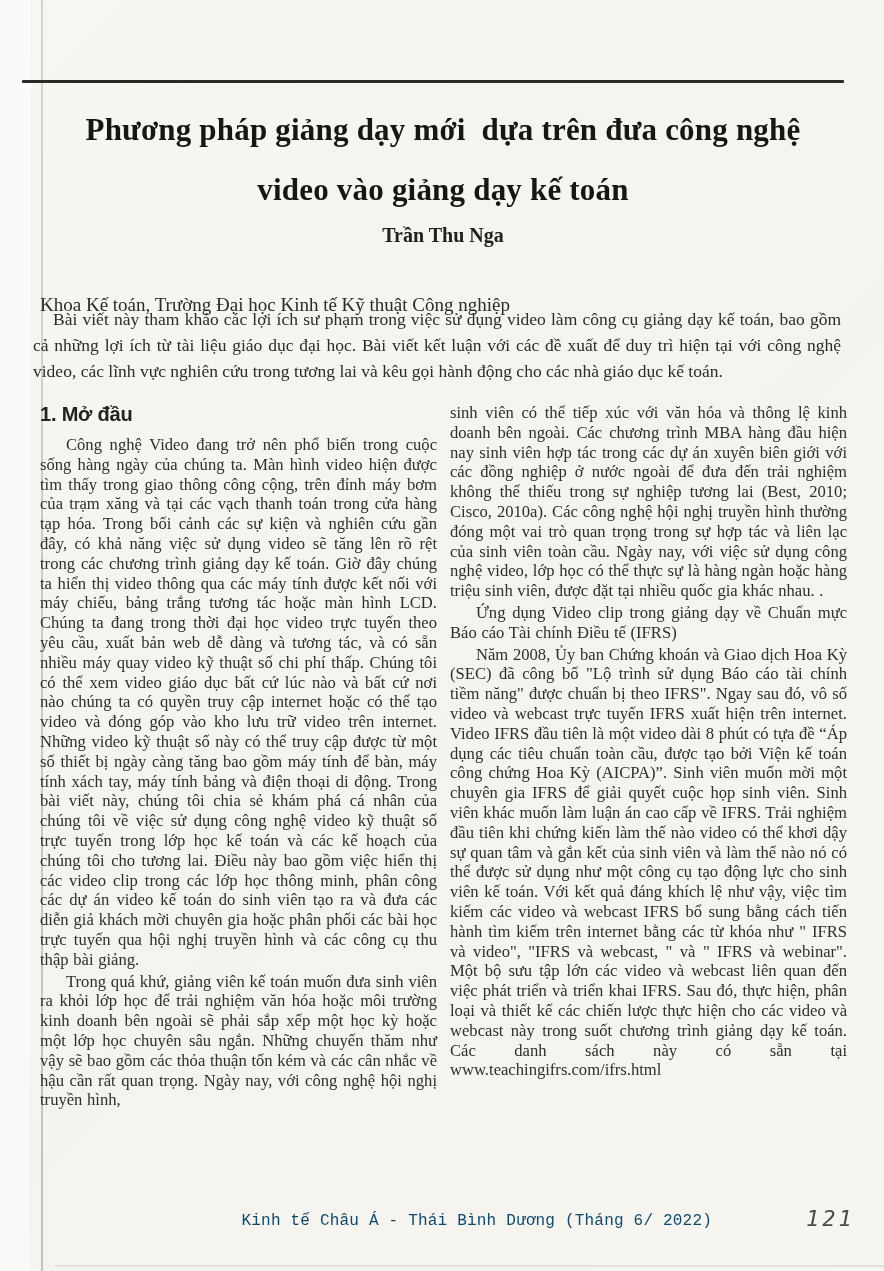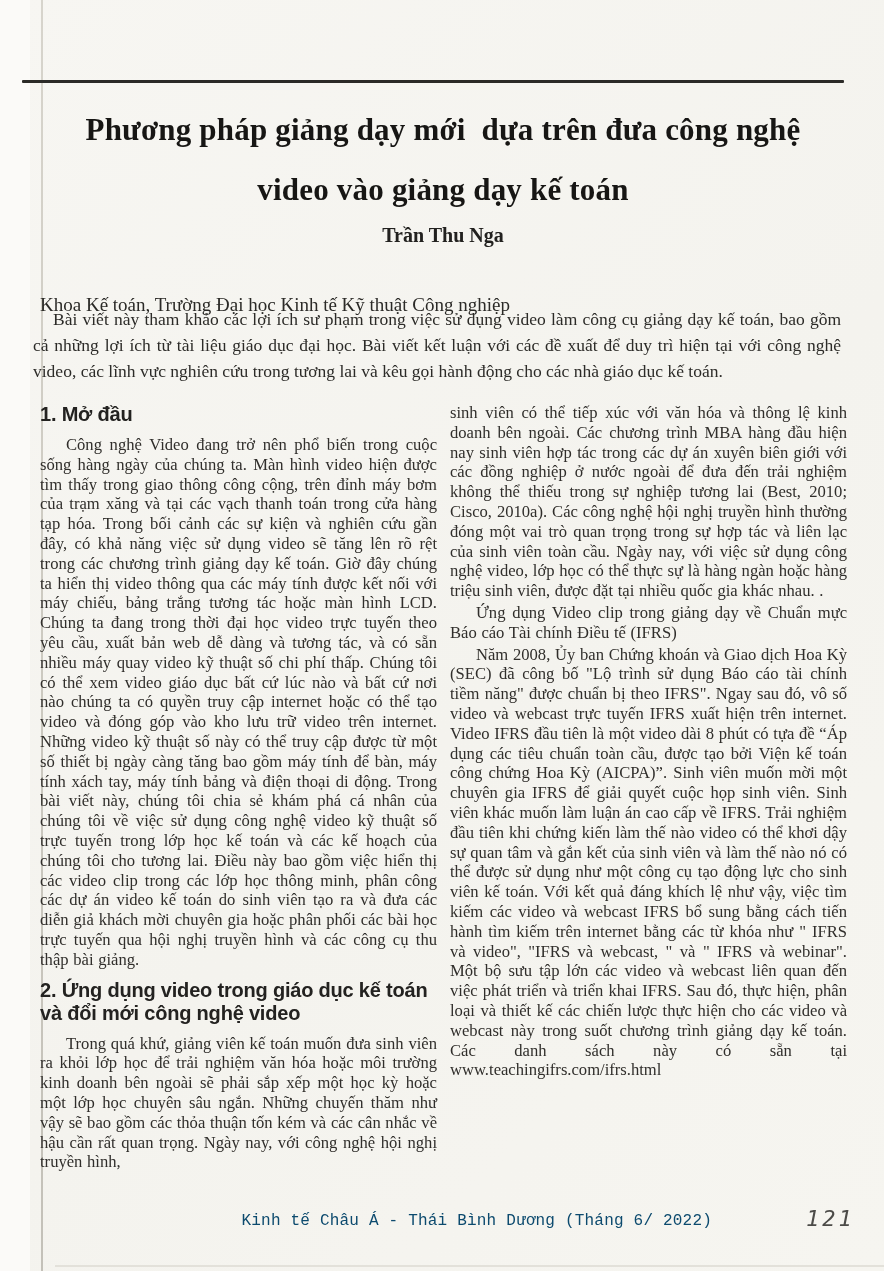--- a/index.html
+++ b/index.html
@@ -95,21 +95,20 @@
 
 <div class="author">Trần Thu Nga</div>
 <div class="affiliation">Khoa Kế toán, Trường Đại học Kinh tế Kỹ thuật Công nghiệp</div>
 
 <div class="abstract">Bài viết này tham khảo các lợi ích sư phạm trong việc sử dụng video làm công cụ giảng dạy kế toán, bao gồm cả những lợi ích từ tài liệu giáo dục đại học. Bài viết kết luận với các đề xuất để duy trì hiện tại với công nghệ video, các lĩnh vực nghiên cứu trong tương lai và kêu gọi hành động cho các nhà giáo dục kế toán.</div>
 
 <div class="columns">
   <div class="col">
     <h2>1. Mở đầu</h2>
     <p>Công nghệ Video đang trở nên phổ biến trong cuộc sống hàng ngày của chúng ta. Màn hình video hiện được tìm thấy trong giao thông công cộng, trên đỉnh máy bơm của trạm xăng và tại các vạch thanh toán trong cửa hàng tạp hóa. Trong bối cảnh các sự kiện và nghiên cứu gần đây, có khả năng việc sử dụng video sẽ tăng lên rõ rệt trong các chương trình giảng dạy kế toán. Giờ đây chúng ta hiển thị video thông qua các máy tính được kết nối với máy chiếu, bảng trắng tương tác hoặc màn hình LCD. Chúng ta đang trong thời đại học video trực tuyến theo yêu cầu, xuất bản web dễ dàng và tương tác, và có sẵn nhiều máy quay video kỹ thuật số chi phí thấp. Chúng tôi có thể xem video giáo dục bất cứ lúc nào và bất cứ nơi nào chúng ta có quyền truy cập internet hoặc có thể tạo video và đóng góp vào kho lưu trữ video trên internet. Những video kỹ thuật số này có thể truy cập được từ một số thiết bị ngày càng tăng bao gồm máy tính để bàn, máy tính xách tay, máy tính bảng và điện thoại di động. Trong bài viết này, chúng tôi chia sẻ khám phá cá nhân của chúng tôi về việc sử dụng công nghệ video kỹ thuật số trực tuyến trong lớp học kế toán và các kế hoạch của chúng tôi cho tương lai. Điều này bao gồm việc hiển thị các video clip trong các lớp học thông minh, phân công các dự án video kế toán do sinh viên tạo ra và đưa các diễn giả khách mời chuyên gia hoặc phân phối các bài học trực tuyến qua hội nghị truyền hình và các công cụ thu thập bài giảng.</p>
-    <h2 class="second">2. Ứng dụng video trong giáo dục kế toán và đổi mới công nghệ video</h2>
     <p>Trong quá khứ, giảng viên kế toán muốn đưa sinh viên ra khỏi lớp học để trải nghiệm văn hóa hoặc môi trường kinh doanh bên ngoài sẽ phải sắp xếp một học kỳ hoặc một lớp học chuyên sâu ngắn. Những chuyến thăm như vậy sẽ bao gồm các thỏa thuận tốn kém và các cân nhắc về hậu cần rất quan trọng. Ngày nay, với công nghệ hội nghị truyền hình,</p>
   </div>
   <div class="col">
     <p class="no-indent">sinh viên có thể tiếp xúc với văn hóa và thông lệ kinh doanh bên ngoài. Các chương trình MBA hàng đầu hiện nay sinh viên hợp tác trong các dự án xuyên biên giới với các đồng nghiệp ở nước ngoài để đưa đến trải nghiệm không thể thiếu trong sự nghiệp tương lai (Best, 2010; Cisco, 2010a). Các công nghệ hội nghị truyền hình thường đóng một vai trò quan trọng trong sự hợp tác và liên lạc của sinh viên toàn cầu. Ngày nay, với việc sử dụng công nghệ video, lớp học có thể thực sự là hàng ngàn hoặc hàng triệu sinh viên, được đặt tại nhiều quốc gia khác nhau. .</p>
     <p>Ứng dụng Video clip trong giảng dạy về Chuẩn mực Báo cáo Tài chính Điều tế (IFRS)</p>
     <p>Năm 2008, Ủy ban Chứng khoán và Giao dịch Hoa Kỳ (SEC) đã công bố "Lộ trình sử dụng Báo cáo tài chính tiềm năng" được chuẩn bị theo IFRS". Ngay sau đó, vô số video và webcast trực tuyến IFRS xuất hiện trên internet. Video IFRS đầu tiên là một video dài 8 phút có tựa đề “Áp dụng các tiêu chuẩn toàn cầu, được tạo bởi Viện kế toán công chứng Hoa Kỳ (AICPA)”. Sinh viên muốn mời một chuyên gia IFRS để giải quyết cuộc họp sinh viên. Sinh viên khác muốn làm luận án cao cấp về IFRS. Trải nghiệm đầu tiên khi chứng kiến làm thế nào video có thể khơi dậy sự quan tâm và gắn kết của sinh viên và làm thế nào nó có thể được sử dụng như một công cụ tạo động lực cho sinh viên kế toán. Với kết quả đáng khích lệ như vậy, việc tìm kiếm các video và webcast IFRS bổ sung bằng cách tiến hành tìm kiếm trên internet bằng các từ khóa như " IFRS và video", "IFRS và webcast, " và " IFRS và webinar". Một bộ sưu tập lớn các video và webcast liên quan đến việc phát triển và triển khai IFRS. Sau đó, thực hiện, phân loại và thiết kế các chiến lược thực hiện cho các video và webcast này trong suốt chương trình giảng dạy kế toán. Các danh sách này có sẵn tại www.teachingifrs.com/ifrs.html</p>
   </div>
 </div>
 
 <div class="footer-journal">Kinh tế Châu Á - Thái Bình Dương  (Tháng 6/ 2022)</div>

